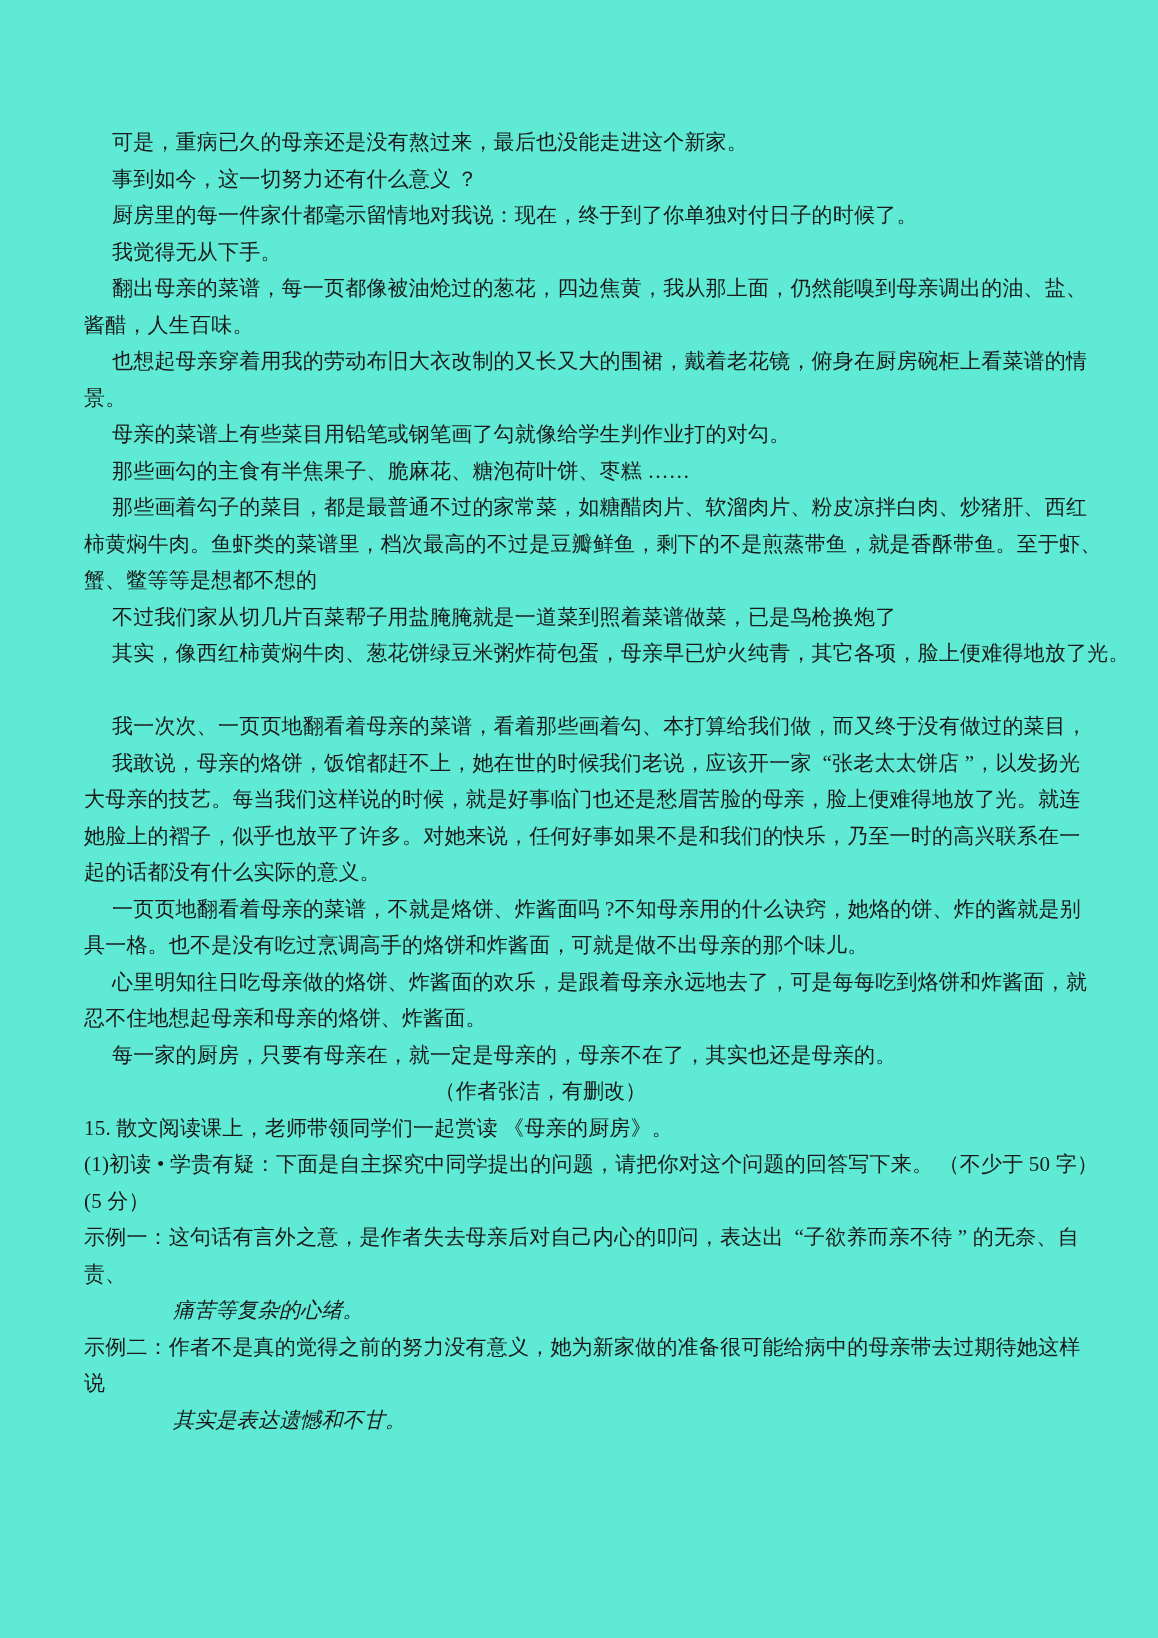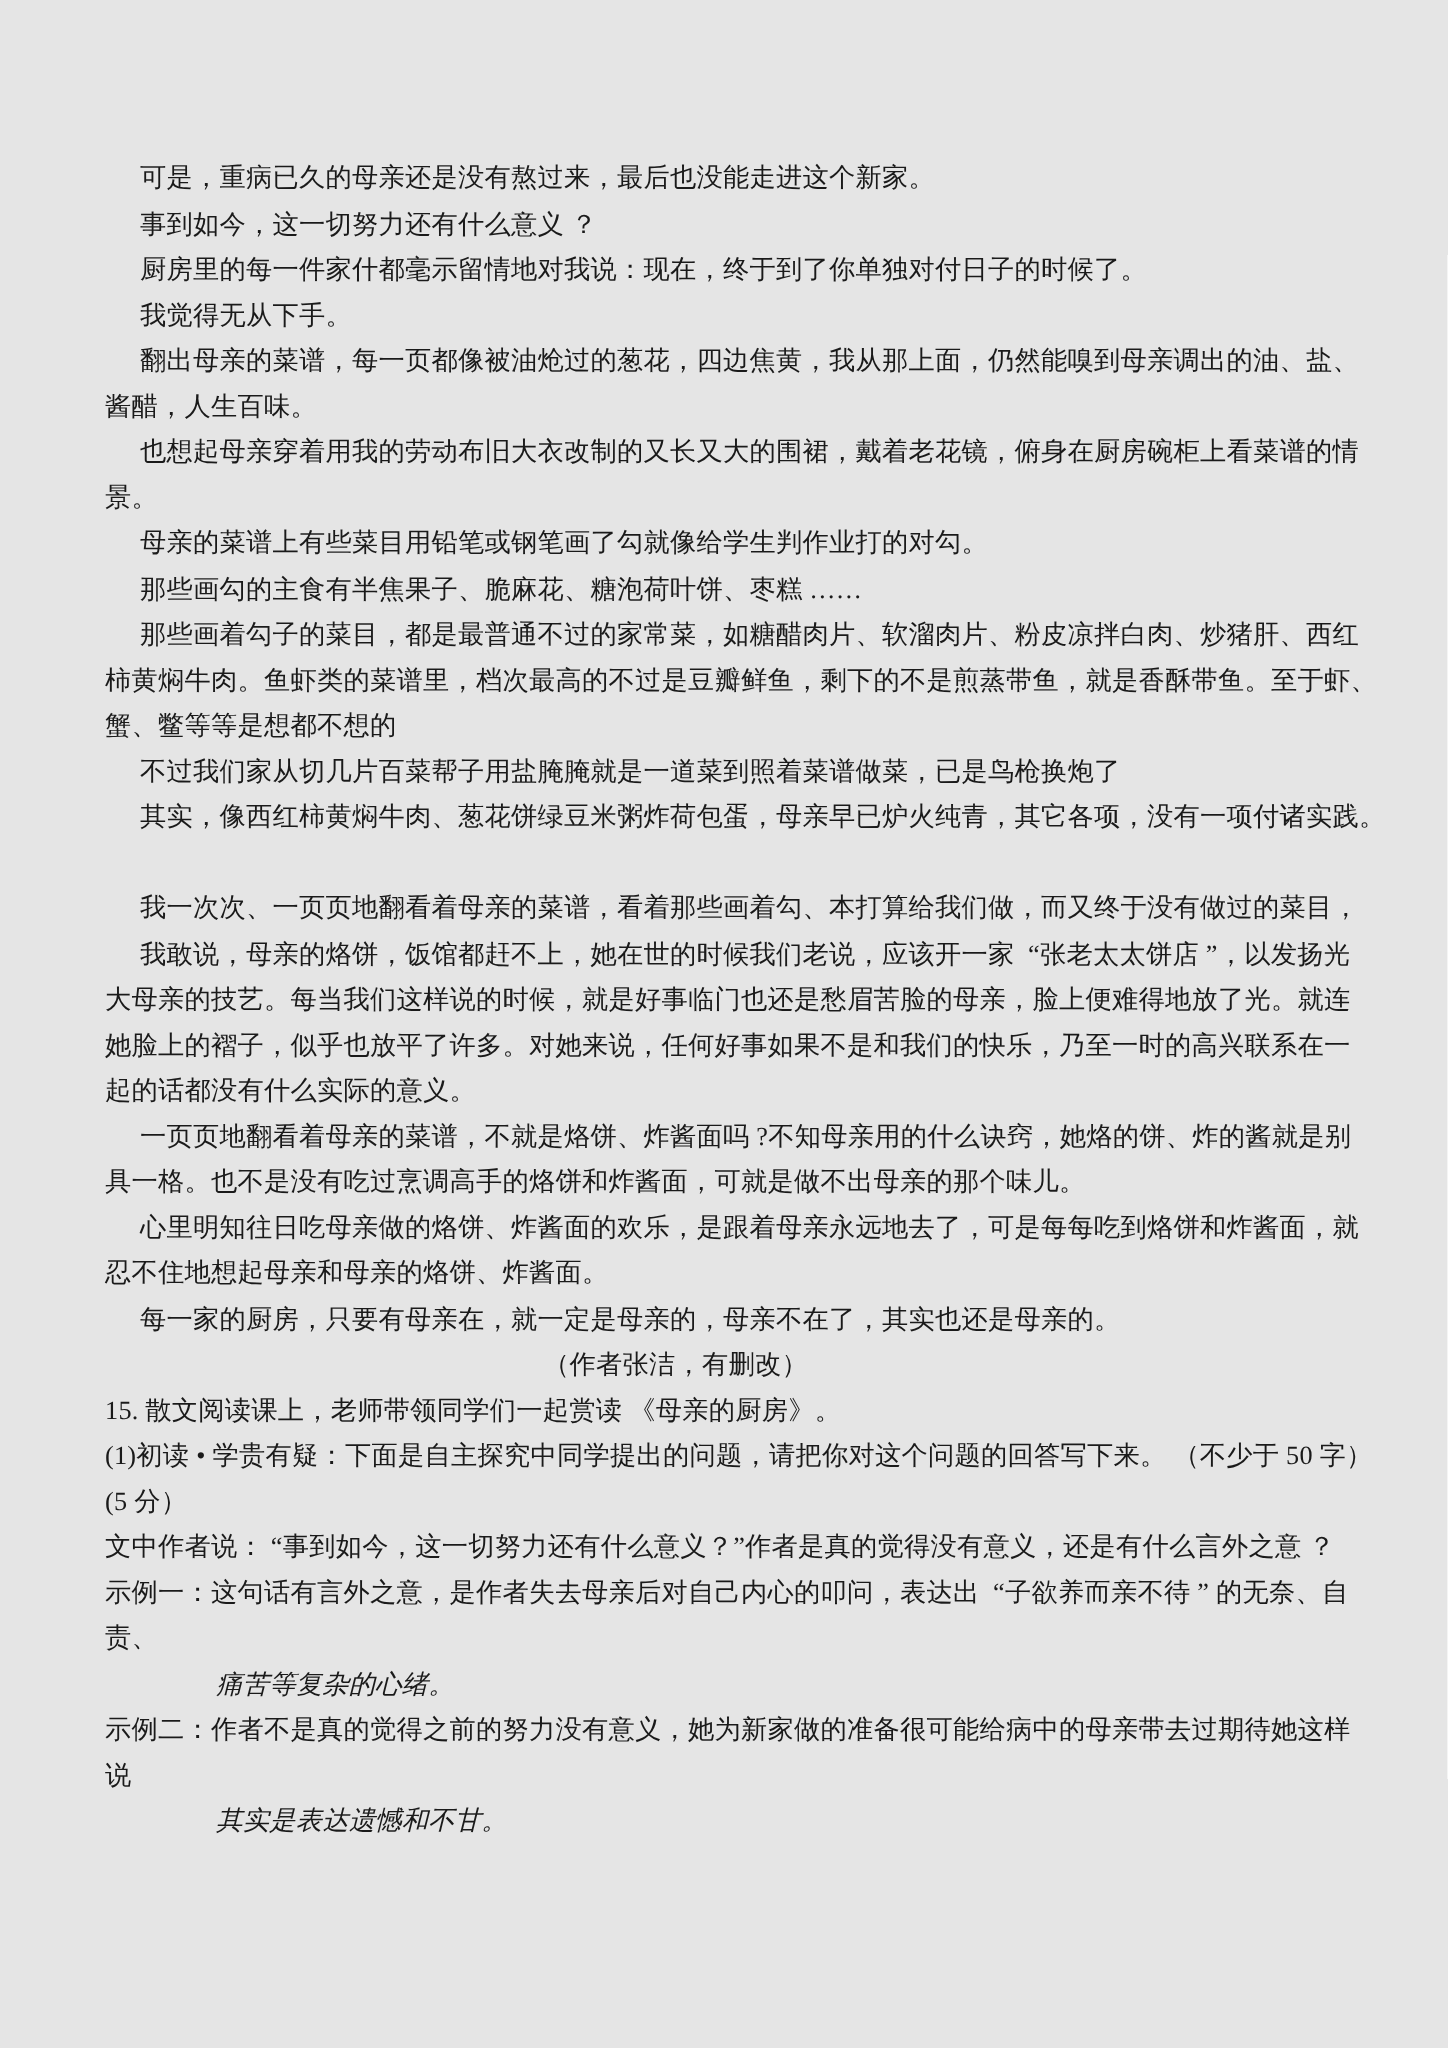--- a/index.html
+++ b/index.html
@@ -4,21 +4,21 @@
 <style>
   html, body {
     margin: 0;
     padding: 0;
     background: #ffffff;
   }
   .page {
     position: relative;
     width: 1158px;
     height: 1638px;
-    background: #e5e5e5;
+    background: #5eead4;
     overflow: hidden;
     font-family: "Liberation Serif", "DejaVu Serif", serif;
   }
   .content {
     position: absolute;
     left: 84px;
     top: 124px;
     width: 992px;
     font-size: 21px;
     color: #1a1a1a;
@@ -48,39 +48,38 @@
         <div class="line indent">翻出母亲的菜谱，每一页都像被油炝过的葱花，四边焦黄，我从那上面，仍然能嗅到母亲调出的油、盐、</div>
         <div class="line">酱醋，人生百味。</div>
         <div class="line indent">也想起母亲穿着用我的劳动布旧大衣改制的又长又大的围裙，戴着老花镜，俯身在厨房碗柜上看菜谱的情</div>
         <div class="line">景。</div>
         <div class="line indent">母亲的菜谱上有些菜目用铅笔或钢笔画了勾就像给学生判作业打的对勾。</div>
         <div class="line indent">那些画勾的主食有半焦果子、脆麻花、糖泡荷叶饼、枣糕 ……</div>
         <div class="line indent">那些画着勾子的菜目，都是最普通不过的家常菜，如糖醋肉片、软溜肉片、粉皮凉拌白肉、炒猪肝、西红</div>
         <div class="line">柿黄焖牛肉。鱼虾类的菜谱里，档次最高的不过是豆瓣鲜鱼，剩下的不是煎蒸带鱼，就是香酥带鱼。至于虾、</div>
         <div class="line">蟹、鳖等等是想都不想的</div>
         <div class="line indent">不过我们家从切几片百菜帮子用盐腌腌就是一道菜到照着菜谱做菜，已是鸟枪换炮了</div>
-        <div class="line indent">其实，像西红柿黄焖牛肉、葱花饼绿豆米粥炸荷包蛋，母亲早已炉火纯青，其它各项，没有一项付诸实践。</div>
+        <div class="line indent">其实，像西红柿黄焖牛肉、葱花饼绿豆米粥炸荷包蛋，母亲早已炉火纯青，其它各项，脸上便难得地放了光。</div>
         <div class="line blank"></div>
         <div class="line indent">我一次次、一页页地翻看着母亲的菜谱，看着那些画着勾、本打算给我们做，而又终于没有做过的菜目，</div>
         <div class="line indent">我敢说，母亲的烙饼，饭馆都赶不上，她在世的时候我们老说，应该开一家  “张老太太饼店 ”，以发扬光</div>
         <div class="line">大母亲的技艺。每当我们这样说的时候，就是好事临门也还是愁眉苦脸的母亲，脸上便难得地放了光。就连</div>
         <div class="line">她脸上的褶子，似乎也放平了许多。对她来说，任何好事如果不是和我们的快乐，乃至一时的高兴联系在一</div>
         <div class="line">起的话都没有什么实际的意义。</div>
         <div class="line indent">一页页地翻看着母亲的菜谱，不就是烙饼、炸酱面吗 ?不知母亲用的什么诀窍，她烙的饼、炸的酱就是别</div>
         <div class="line">具一格。也不是没有吃过烹调高手的烙饼和炸酱面，可就是做不出母亲的那个味儿。</div>
         <div class="line indent">心里明知往日吃母亲做的烙饼、炸酱面的欢乐，是跟着母亲永远地去了，可是每每吃到烙饼和炸酱面，就</div>
         <div class="line">忍不住地想起母亲和母亲的烙饼、炸酱面。</div>
         <div class="line indent">每一家的厨房，只要有母亲在，就一定是母亲的，母亲不在了，其实也还是母亲的。</div>
       </div>
     <div class="line right">（作者张洁，有删改）</div>
     <div>
         <div class="line">15. 散文阅读课上，老师带领同学们一起赏读 《母亲的厨房》。</div>
         <div class="line">(1)初读 • 学贵有疑：下面是自主探究中同学提出的问题，请把你对这个问题的回答写下来。 （不少于 50 字）</div>
         <div class="line">(5 分）</div>
-        <div class="line">文中作者说： “事到如今，这一切努力还有什么意义？”作者是真的觉得没有意义，还是有什么言外之意 ？</div>
         <div class="line">示例一：这句话有言外之意，是作者失去母亲后对自己内心的叩问，表达出  “子欲养而亲不待 ” 的无奈、自</div>
         <div class="line">责、</div>
         <div class="line indent4">痛苦等复杂的心绪。</div>
         <div class="line">示例二：作者不是真的觉得之前的努力没有意义，她为新家做的准备很可能给病中的母亲带去过期待她这样</div>
         <div class="line">说</div>
         <div class="line indent4">其实是表达遗憾和不甘。</div>
       </div>
   </div>
 </div>
 

